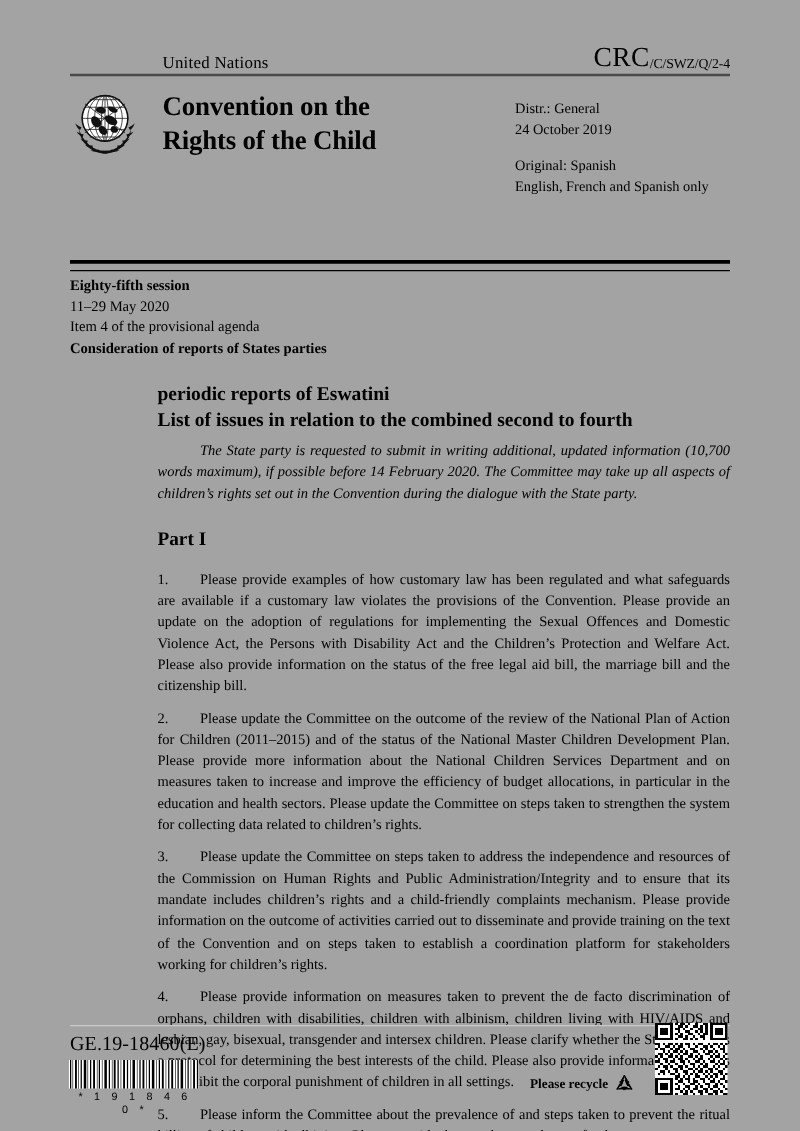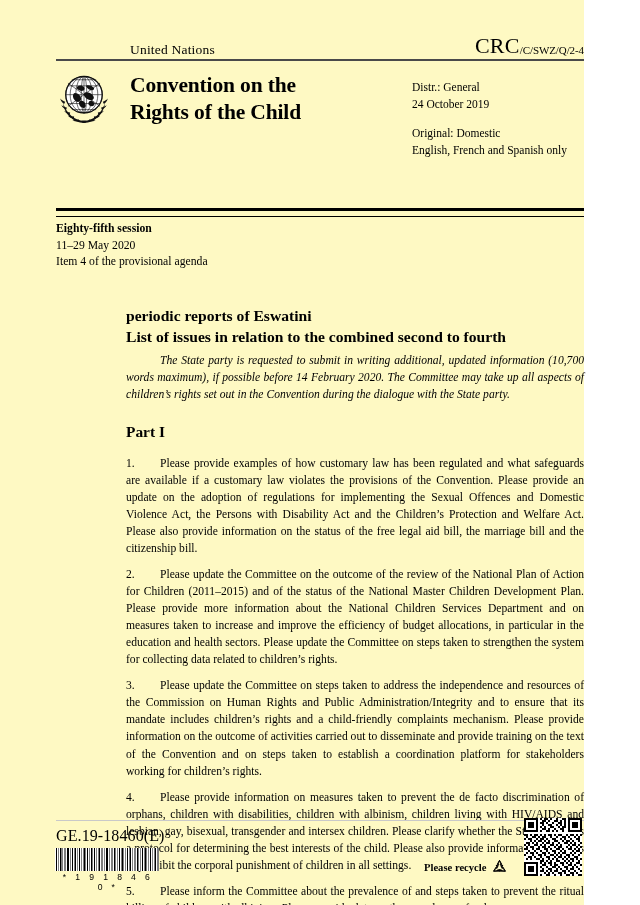--- a/index.html
+++ b/index.html
@@ -12,23 +12,23 @@
     height: 905px;
     font-family: "Liberation Serif", "DejaVu Serif", serif;
     color: #000000;
     position: relative;
     overflow: hidden;
   }
 
   .page {
     position: absolute;
     left: 0; top: 0;
-    width: 584px;
+    width: 640px;
     height: 905px;
-    background: #fef9c3;
+    background: #a3a3a3;
   }
 
   
   .masthead {
     position: absolute;
     left: 56px;
     top: 34px;
     width: 528px;
   }
   .mast-top {
@@ -300,33 +300,34 @@
 
       <div class="conv-title">
         <div>Convention on the</div>
         <div>Rights of the Child</div>
       </div>
 
       <div class="distr-block">
         <div>Distr.: General</div>
         <div>24 October 2019</div>
         <div class="gap"></div>
-        <div>Original: Domestic</div>
+        <div>Original: Spanish</div>
         <div>English, French and Spanish only</div>
       </div>
 
     </div>
   </div>
 
   <div class="rule-thick"></div>
 
   <div class="committee">
     <div class="c-bold">Eighty-fifth session</div>
     <div>11–29 May 2020</div>
     <div>Item 4 of the provisional agenda</div>
+    <div class="c-bold">Consideration of reports of States parties</div>
   </div>
 
   <div class="doc-title">
     <div>periodic reports of Eswatini</div>
     <div>List of issues in relation to the combined second to fourth</div>
   </div>
 
   <div class="intro">The State party is requested to submit in writing additional, updated information (10,700 words maximum), if possible before 14 February 2020. The Committee may take up all aspects of children’s rights set out in the Convention during the dialogue with the State party.</div>
 
   <div class="part-heading">Part I</div>

